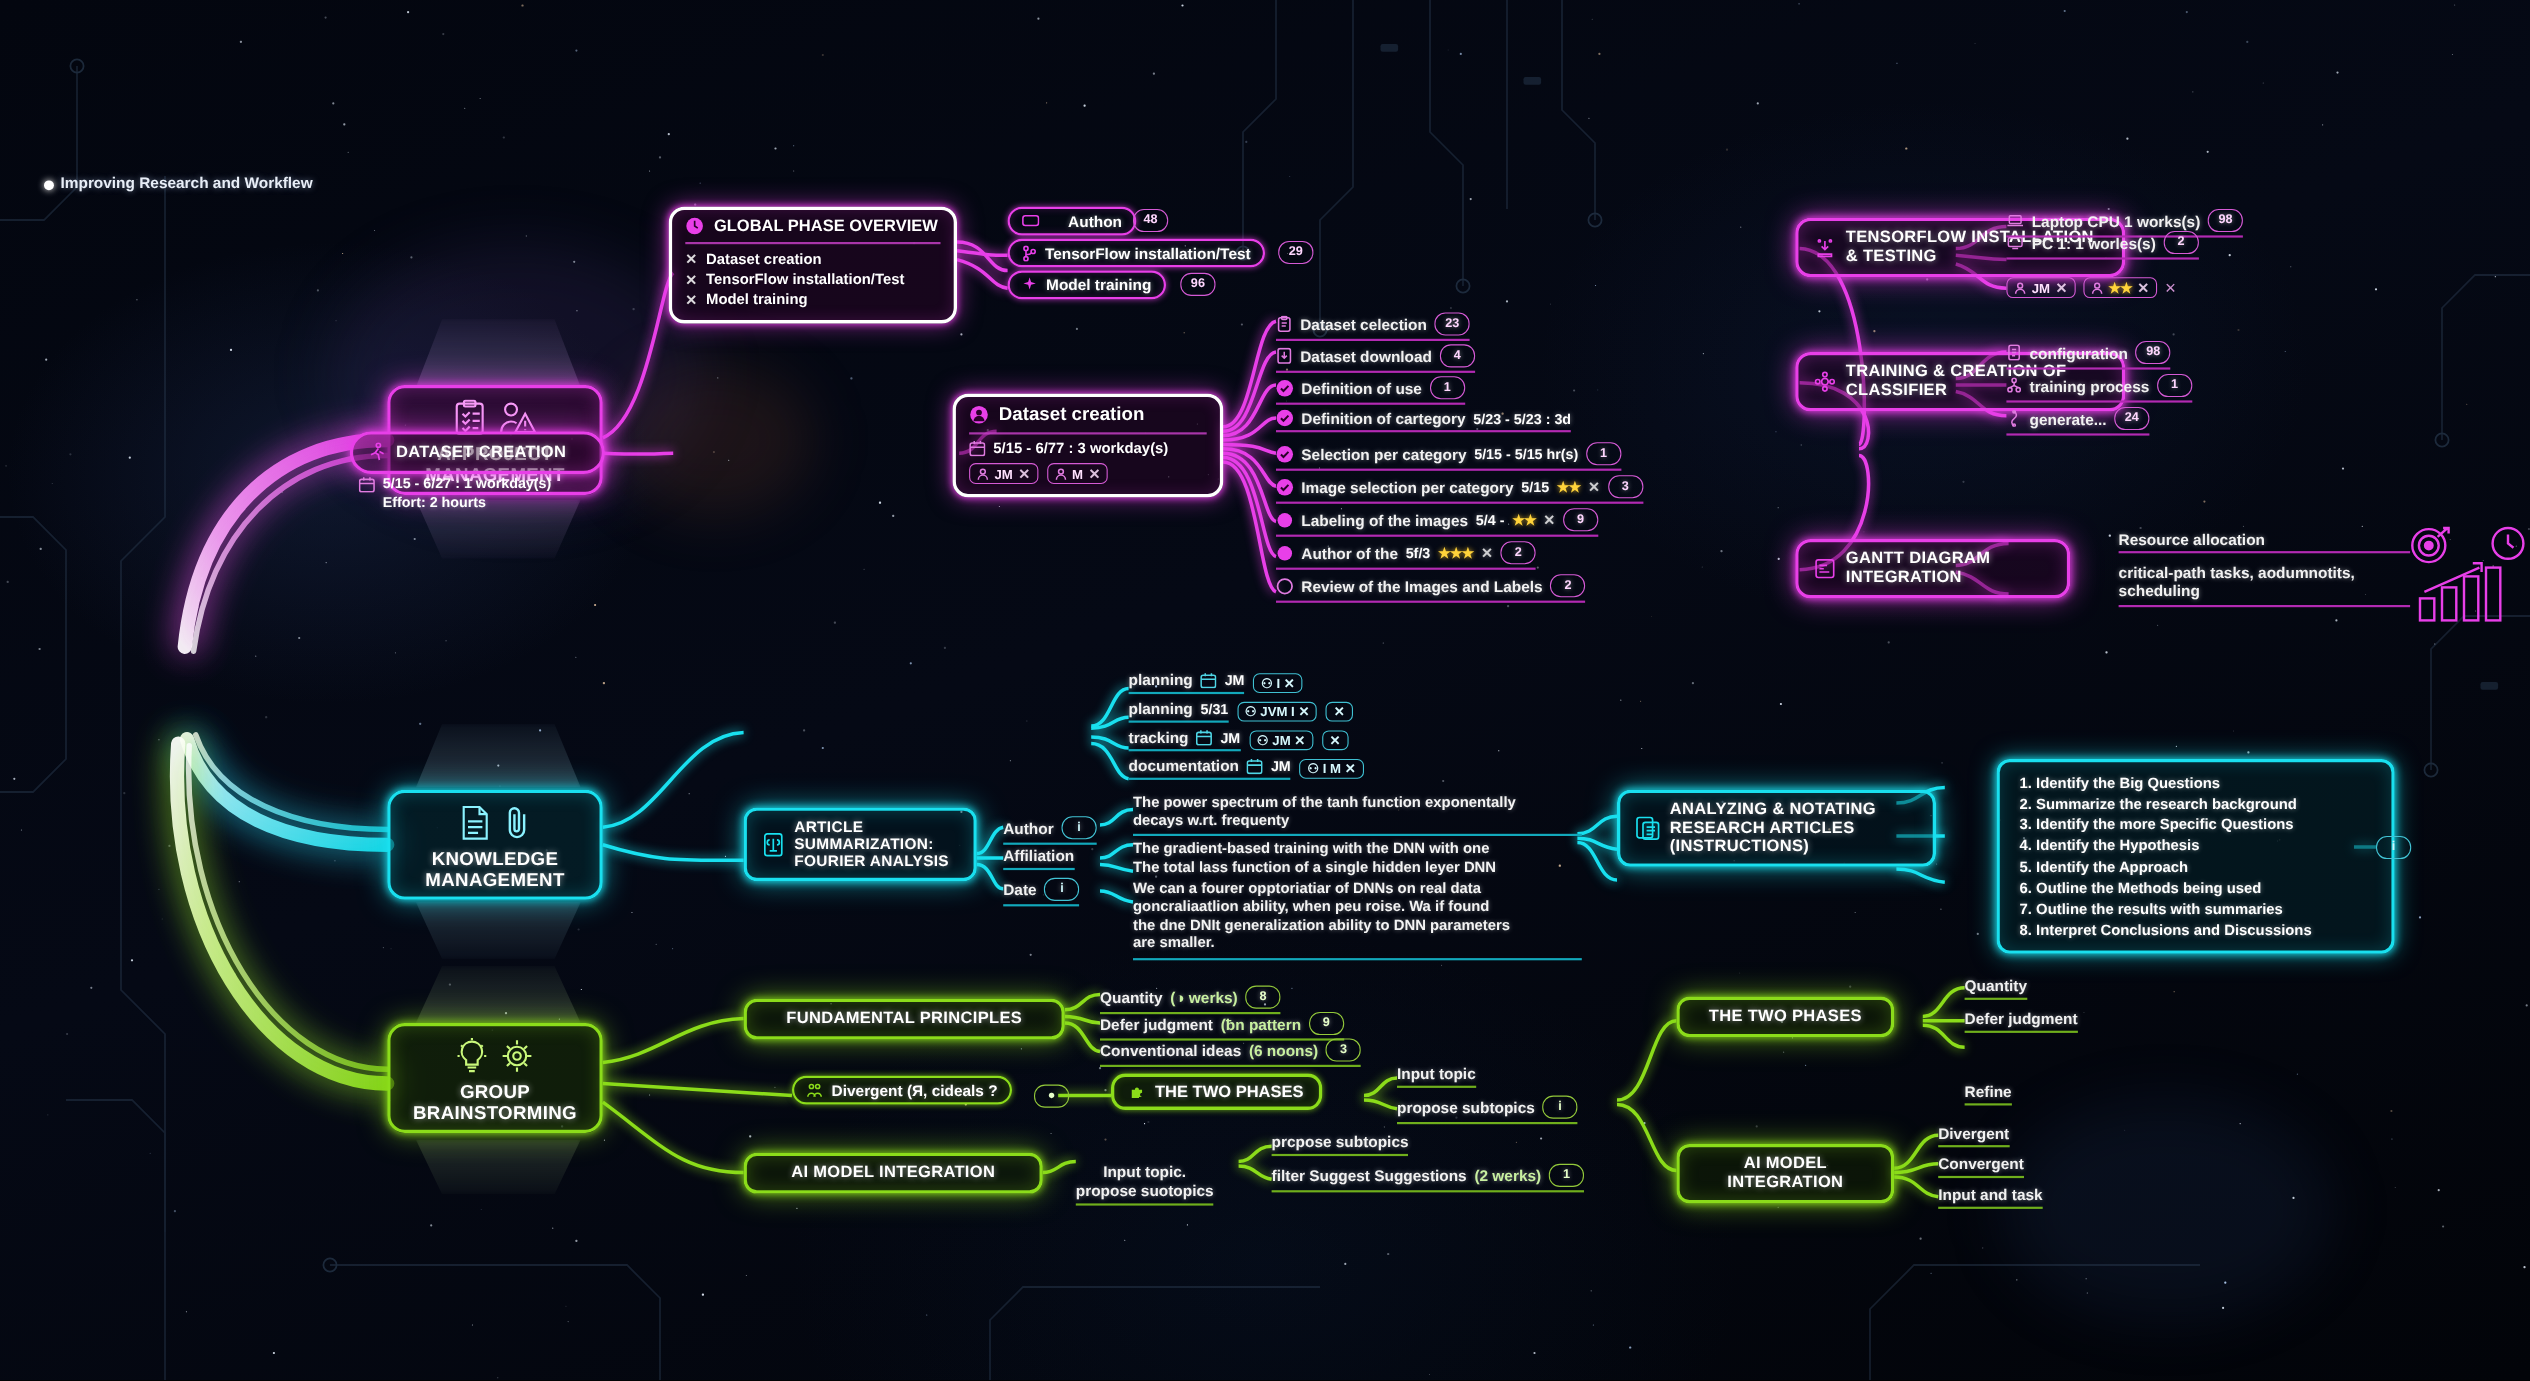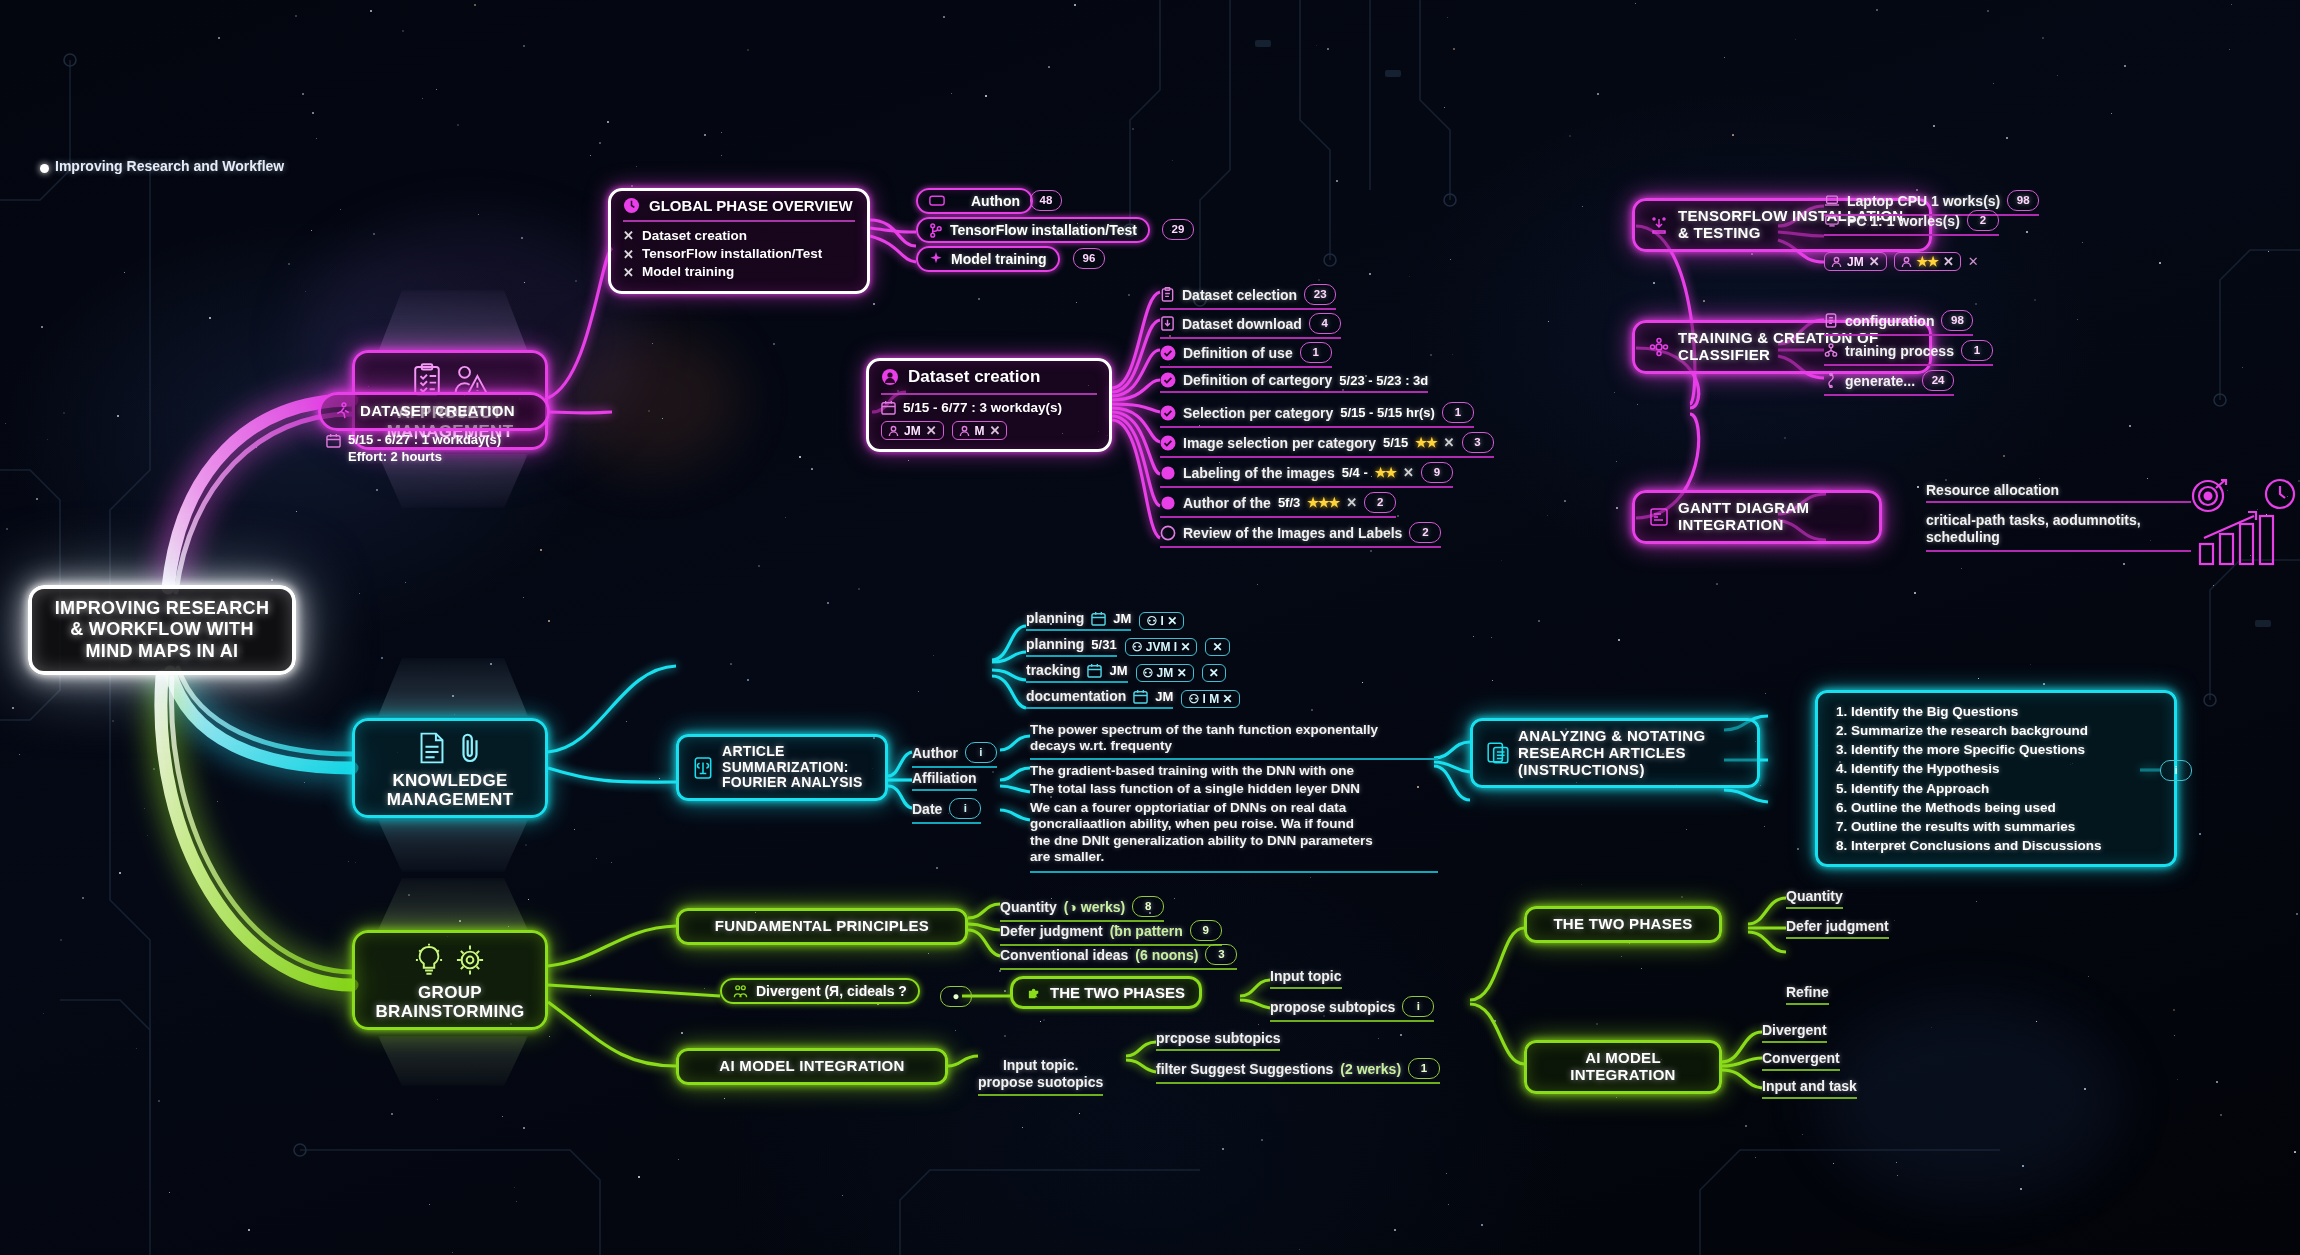--- a/index.html
+++ b/index.html
@@ -651,25 +651,20 @@
   <div class="hexglow" style="left:378px;top:290px;width:150px;height:62px;background:linear-gradient(to bottom,rgba(210,170,255,.04),rgba(225,190,255,.22));clip-path:polygon(16% 0,84% 0,100% 100%,0 100%);filter:blur(2px);"></div>
   <div class="hexglow" style="left:378px;top:454px;width:150px;height:54px;background:linear-gradient(to top,rgba(210,170,255,.03),rgba(225,190,255,.18));clip-path:polygon(0 0,100% 0,84% 100%,16% 100%);filter:blur(2px);"></div>
   <div class="hexglow" style="left:378px;top:658px;width:150px;height:58px;background:linear-gradient(to bottom,rgba(170,230,255,.04),rgba(190,240,255,.20));clip-path:polygon(16% 0,84% 0,100% 100%,0 100%);filter:blur(2px);"></div>
   <div class="hexglow" style="left:378px;top:820px;width:150px;height:52px;background:linear-gradient(to top,rgba(170,230,255,.03),rgba(190,240,255,.16));clip-path:polygon(0 0,100% 0,84% 100%,16% 100%);filter:blur(2px);"></div>
   <div class="hexglow" style="left:378px;top:878px;width:150px;height:52px;background:linear-gradient(to bottom,rgba(200,240,170,.04),rgba(215,250,180,.18));clip-path:polygon(16% 0,84% 0,100% 100%,0 100%);filter:blur(2px);"></div>
   <div class="hexglow" style="left:378px;top:1036px;width:150px;height:50px;background:linear-gradient(to top,rgba(200,240,170,.03),rgba(215,250,180,.15));clip-path:polygon(0 0,100% 0,84% 100%,16% 100%);filter:blur(2px);"></div>
 
   <div id="tag-dot"></div>
   <div id="tag-label">Improving Research and Workflew</div>
 
-  <div id="center-node" class="node">
-    <span class="txt">IMPROVING RESEARCH
-&amp; WORKFLOW WITH
-MIND MAPS IN AI</span>
-  </div>
 
   <div class="node hub pink" style="left:352px;top:350px;">
     <span class="hubicons">
       <svg class="icon" width="32" height="34" viewBox="0 0 24 26" fill="none" stroke="#f79bf7" stroke-width="1.5">
         <rect x="3" y="3" width="18" height="21" rx="2"></rect>
           <rect x="8" y="1" width="8" height="4" rx="1"></rect>
         <path d="M7 10l2 2 3-3M7 15l2 2 3-3M7 20l2 2 3-3"></path>
           <path d="M14 10h5M14 15h5M14 20h4"></path>
       </svg>
       <svg class="icon" width="36" height="34" viewBox="0 0 28 26" fill="none" stroke="#f79bf7" stroke-width="1.5">

